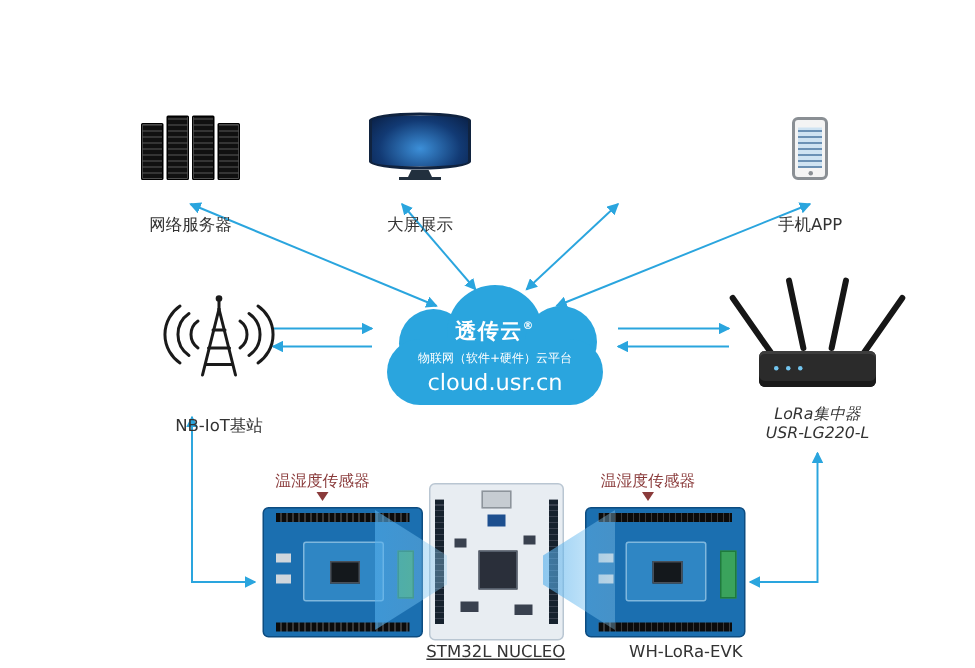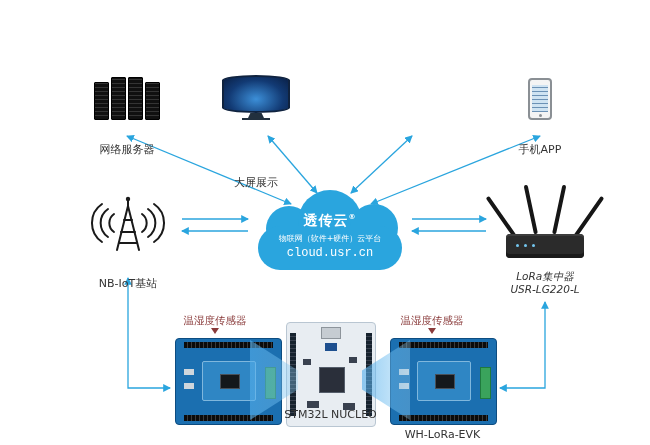--- a/index.html
+++ b/index.html
@@ -40,21 +40,21 @@
   .phone-home{position:absolute;left:50%;bottom:1px;width:3px;height:3px;margin-left:-1.5px;border-radius:50%;background:#8a8f94;}
 
   
   .cloud{position:absolute;left:252px;top:188px;width:156px;height:94px;}
   .cloud-part{position:absolute;background:#2aa5de;border-radius:50%;}
   .cloud-base{position:absolute;left:6px;top:38px;width:144px;height:44px;background:#2aa5de;border-radius:22px;}
   .cloud-text{position:absolute;left:0;top:24px;width:156px;text-align:center;color:#fff;z-index:2;}
   .cloud-name{font-size:14px;font-weight:bold;letter-spacing:1px;}
   .cloud-name sup{font-size:7px;}
   .cloud-sub{font-size:8px;margin-top:3px;}
-  .cloud-url{font-size:12px;margin-top:2px;font-family:Liberation Mono, monospace;}
+  .cloud-url{font-size:15px;margin-top:2px;}
 
   
   .router{position:absolute;width:100px;height:90px;}
   .antenna{position:absolute;width:4px;height:50px;background:#161616;border-radius:2px;transform-origin:50% 100%;}
   .router-body{position:absolute;left:12px;top:58px;width:78px;height:24px;background:#2b2b2b;border-radius:4px;
     box-shadow:inset 0 -4px 0 #1a1a1a, inset 0 2px 0 #3d3d3d;}
   .router-led{position:absolute;width:3px;height:3px;border-radius:50%;background:#73c6f0;top:68px;}
 
   
   .board-blue{position:absolute;width:105px;height:85px;background:#1b6fb0;border:1px solid #0d4c80;border-radius:4px;}
@@ -111,21 +111,21 @@
       <div class="server">
         <div class="tower" style="height:36px;"></div>
         <div class="tower" style="height:41px;"></div>
         <div class="tower" style="height:41px;"></div>
         <div class="tower" style="height:36px;"></div>
       </div>
     </div>
     <div class="dev-label">网络服务器</div>
   </div>
 
-  <div class="device" style="left:216px;top:74px;width:80px;gap:33px;">
+  <div class="device" style="left:240px;top:74px;width:80px;">
     <div class="icon-wrap">
       <div>
         <div class="curved-screen"></div>
         <div class="curved-stand"></div>
         <div class="curved-base"></div>
       </div>
     </div>
     <div class="dev-label">大屏展示</div>
   </div>
 
@@ -133,21 +133,21 @@
   <div class="device" style="left:500px;top:74px;width:80px;">
     <div class="icon-wrap">
       <div class="phone">
         <div class="phone-screen"></div>
         <div class="phone-home"></div>
       </div>
     </div>
     <div class="dev-label">手机APP</div>
   </div>
 
-  <div class="device" style="left:88px;top:196px;width:80px;">
+  <div class="device" style="left:106px;top:196px;width:80px;">
     <svg width="76" height="58" viewBox="0 0 76 58">
       <g stroke="#1a1a1a" stroke-width="2" fill="none" stroke-linecap="round">
         <path d="M38,10 L27,54"></path>
         <path d="M38,10 L49,54"></path>
         <path d="M34,24 L42,24"></path>
         <path d="M31,36 L45,36"></path>
         <path d="M29,47 L47,47"></path>
         <path d="M38,10 L38,3"></path>
         <path d="M24,18 A11,11 0 0 0 24,36"></path>
         <path d="M18,13 A17,17 0 0 0 18,41"></path>
@@ -223,16 +223,16 @@
       <div class="sensor-chip"></div>
     </div>
     <div class="terminal"></div>
     <div class="pad" style="left:8px;top:30px;width:10px;height:6px;"></div>
     <div class="pad" style="left:8px;top:44px;width:10px;height:6px;"></div>
   </div>
 
   <div class="beam left" style="left:250px;"></div>
   <div class="beam right" style="left:362px;"></div>
 
-  <div class="board-label" style="left:278px;top:408px;width:105px;">STM32L NUCLEO</div>
-  <div class="board-label" style="left:390px;top:428px;width:105px;">WH-LoRa-EVK</div>
+  <div class="board-label" style="left:278px;top:428px;width:105px;text-decoration:underline;">STM32L NUCLEO</div>
+  <div class="board-label" style="left:390px;top:428px;width:105px;text-align:right;">WH-LoRa-EVK</div>
 
 </div>
 
 </body></html>

